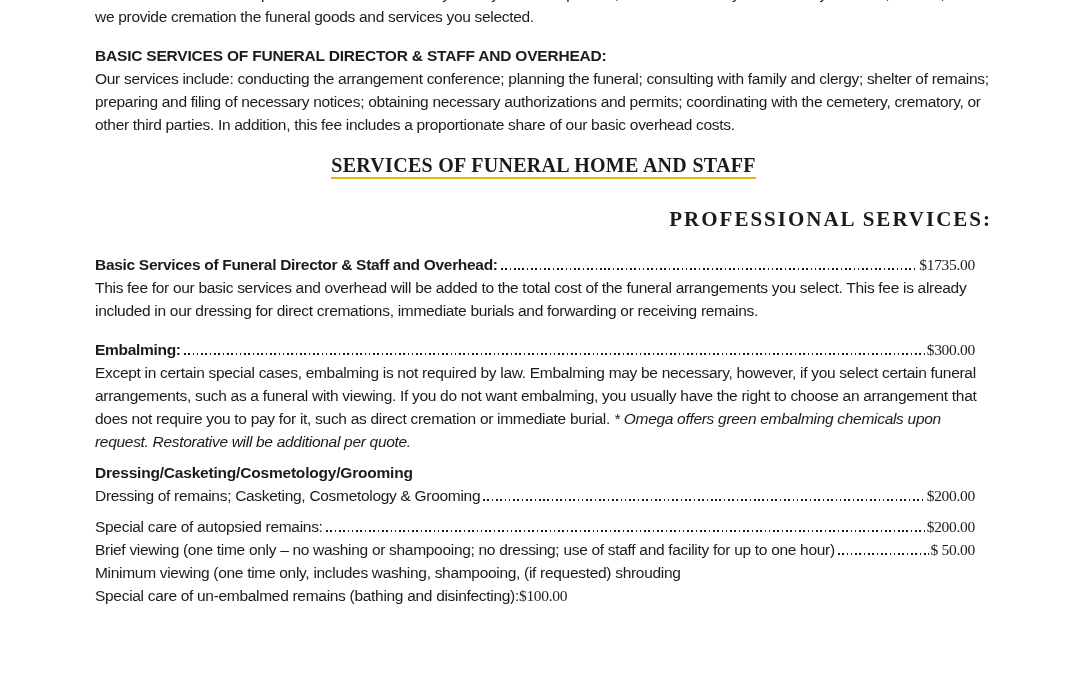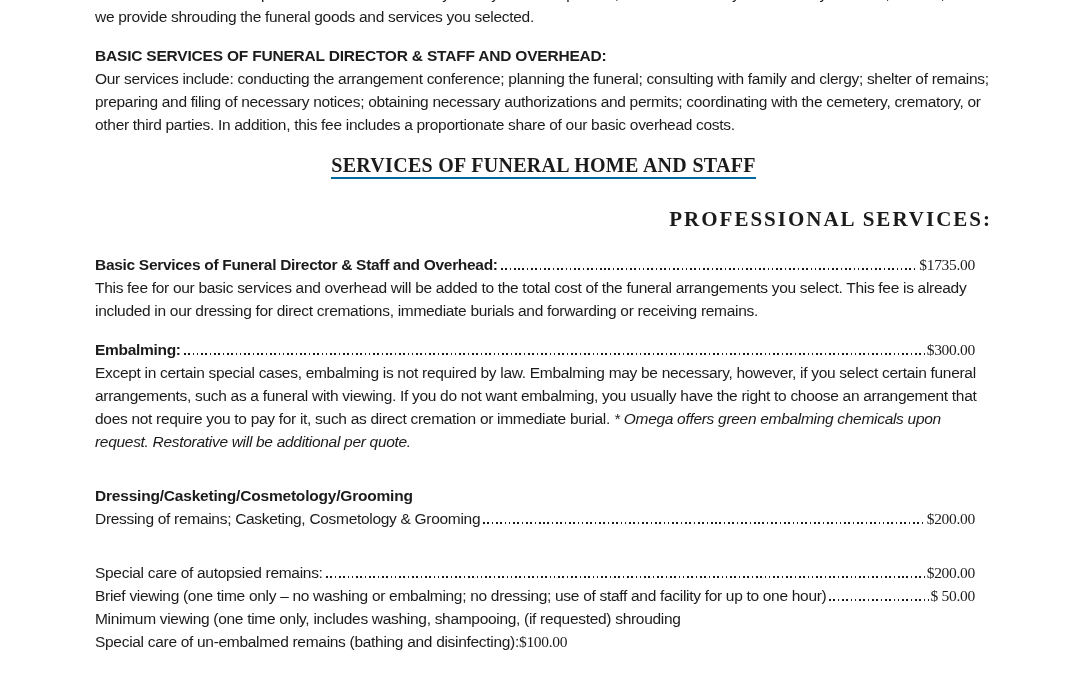--- a/index.html
+++ b/index.html
@@ -22,29 +22,29 @@
 
   .line, .para {
     font-size: 15.5px; line-height: 23px; letter-spacing: -0.3px;
     margin: 0;
   }
   .sans-heading {
     font-size: 15.5px; line-height: 23px; letter-spacing: -0.2px;
     font-weight: bold;
   }
   .mt16 { margin-top: 16px; }
-  .mt18 { margin-top: 31px; }
+  .mt18 { margin-top: 8px; }
   .mt22 { margin-top: 22px; }
   .mt27 { margin-top: 27px; }
 
   .title-row { text-align: center; margin-top: 16px; line-height: 26px; }
   .doc-title {
     font-family: "Liberation Serif", serif;
     font-size: 20px; font-weight: bold; letter-spacing: 0.3px;
-    border-bottom: 2px solid #0369a1; padding-bottom: 1px;
+    border-bottom: 2px solid #eab308; padding-bottom: 1px;
   }
   .serif-heading {
     font-family: "Liberation Serif", serif;
     font-size: 21px; font-weight: bold; letter-spacing: 2px;
     line-height: 24px;
     text-align: right;
   }
 
   .price-row {
     display: flex; align-items: baseline;
@@ -66,21 +66,21 @@
 </style>
 </head>
 <body>
 
 <div class="page">
 
   <div class="clip-top">
     <span>This list does not include prices for certain items that you may ask us to provide, such as cemetery or crematory services, flowers, and newspaper notices. The prices for those items will be shown on any bill or statement</span>
   </div>
 
-  <div class="line">we provide shrouding the funeral goods and services you selected.</div>
+  <div class="line">we provide cremation the funeral goods and services you selected.</div>
 
   <div class="sans-heading mt16">BASIC SERVICES OF FUNERAL DIRECTOR &amp; STAFF AND OVERHEAD:</div>
   <p class="para">Our services include: conducting the arrangement conference; planning the funeral; consulting with family and clergy; shelter of remains; preparing and filing of necessary notices; obtaining necessary authorizations and permits; coordinating with the cemetery, crematory, or other third parties. In addition, this fee includes a proportionate share of our basic overhead costs.</p>
 
   <div class="title-row">
     <span class="doc-title">SERVICES OF FUNERAL HOME AND STAFF</span>
   </div>
 
   <div class="serif-heading mt27">PROFESSIONAL SERVICES:</div>
 
@@ -106,21 +106,21 @@
   </div>
 
 
   <div class="price-row mt18">
     <span class="label">Special care of autopsied remains:</span>
     <span class="leader"></span>
     <span class="price">$200.00</span>
   </div>
 
   <div class="price-row">
-    <span class="label">Brief viewing (one time only – no washing or embalming; no dressing; use of staff and facility for up to one hour)</span>
+    <span class="label">Brief viewing (one time only – no washing or shampooing; no dressing; use of staff and facility for up to one hour)</span>
     <span class="leader"></span>
     <span class="price">$ 50.00</span>
   </div>
 
   <div class="line">Minimum viewing (one time only, includes washing, shampooing, (if requested) shrouding</div>
 
   <div class="price-row">
     <span class="label">Special care of un-embalmed remains (bathing and disinfecting):</span>
 
     <span class="price">$100.00</span>

